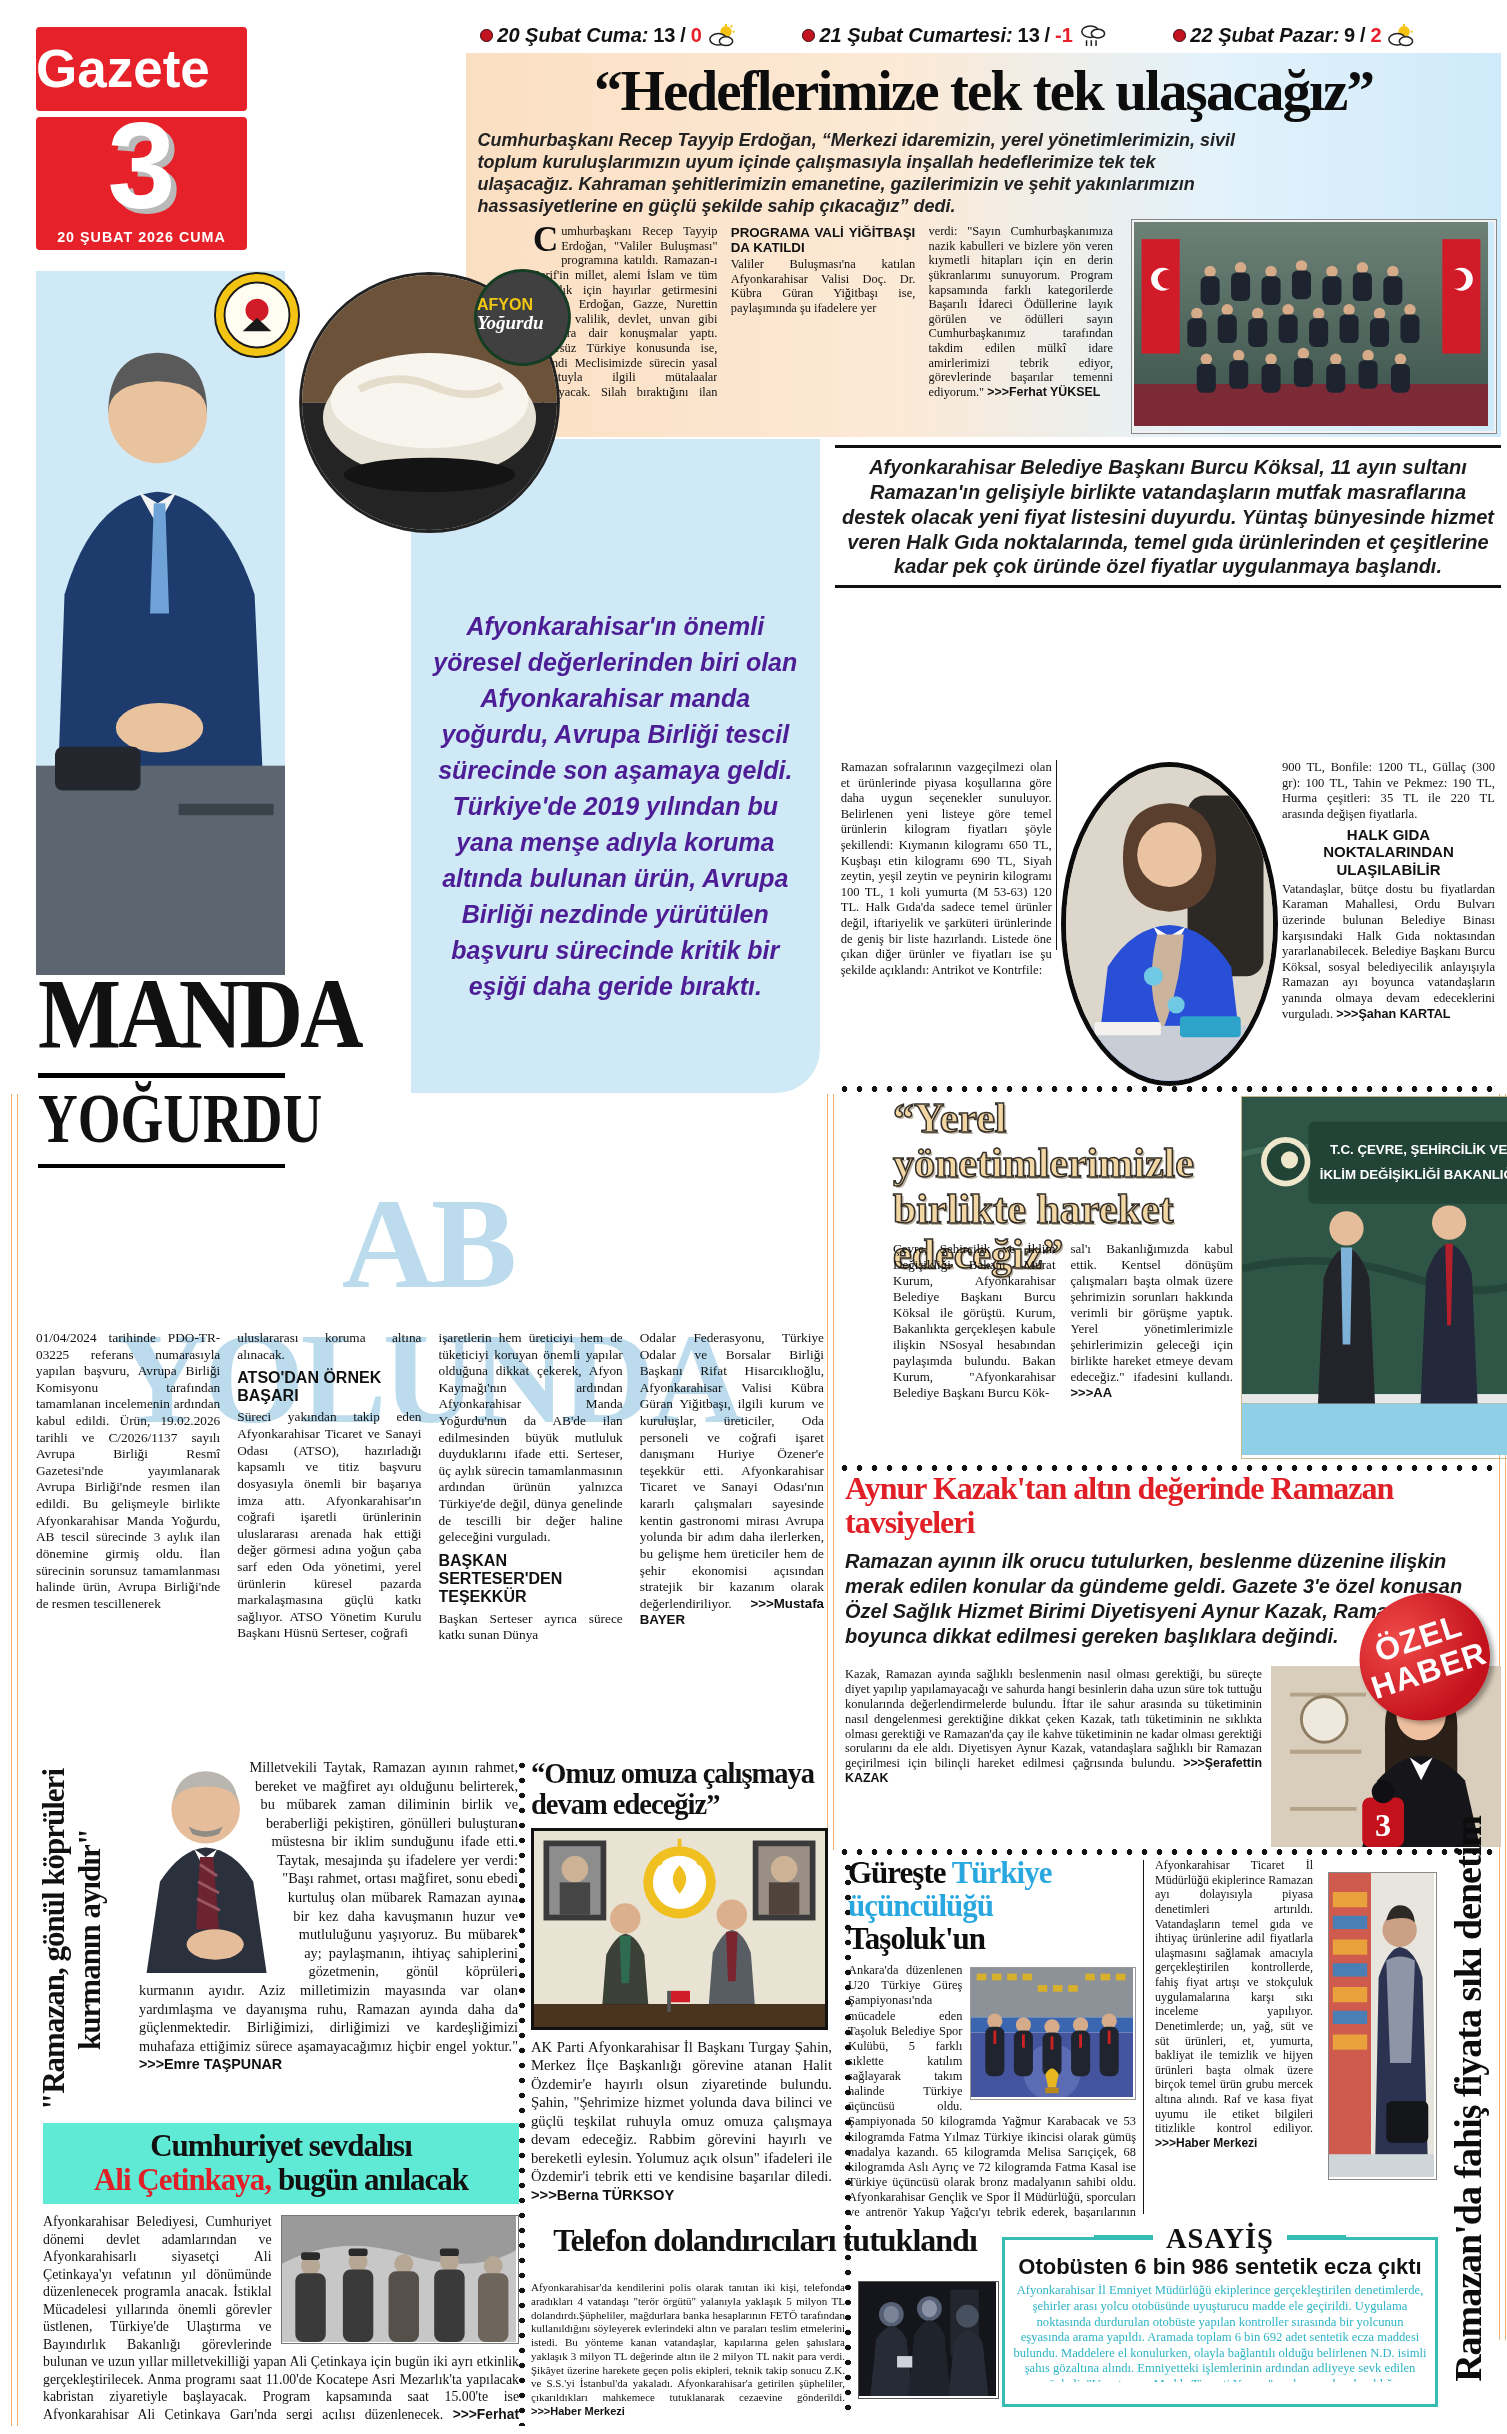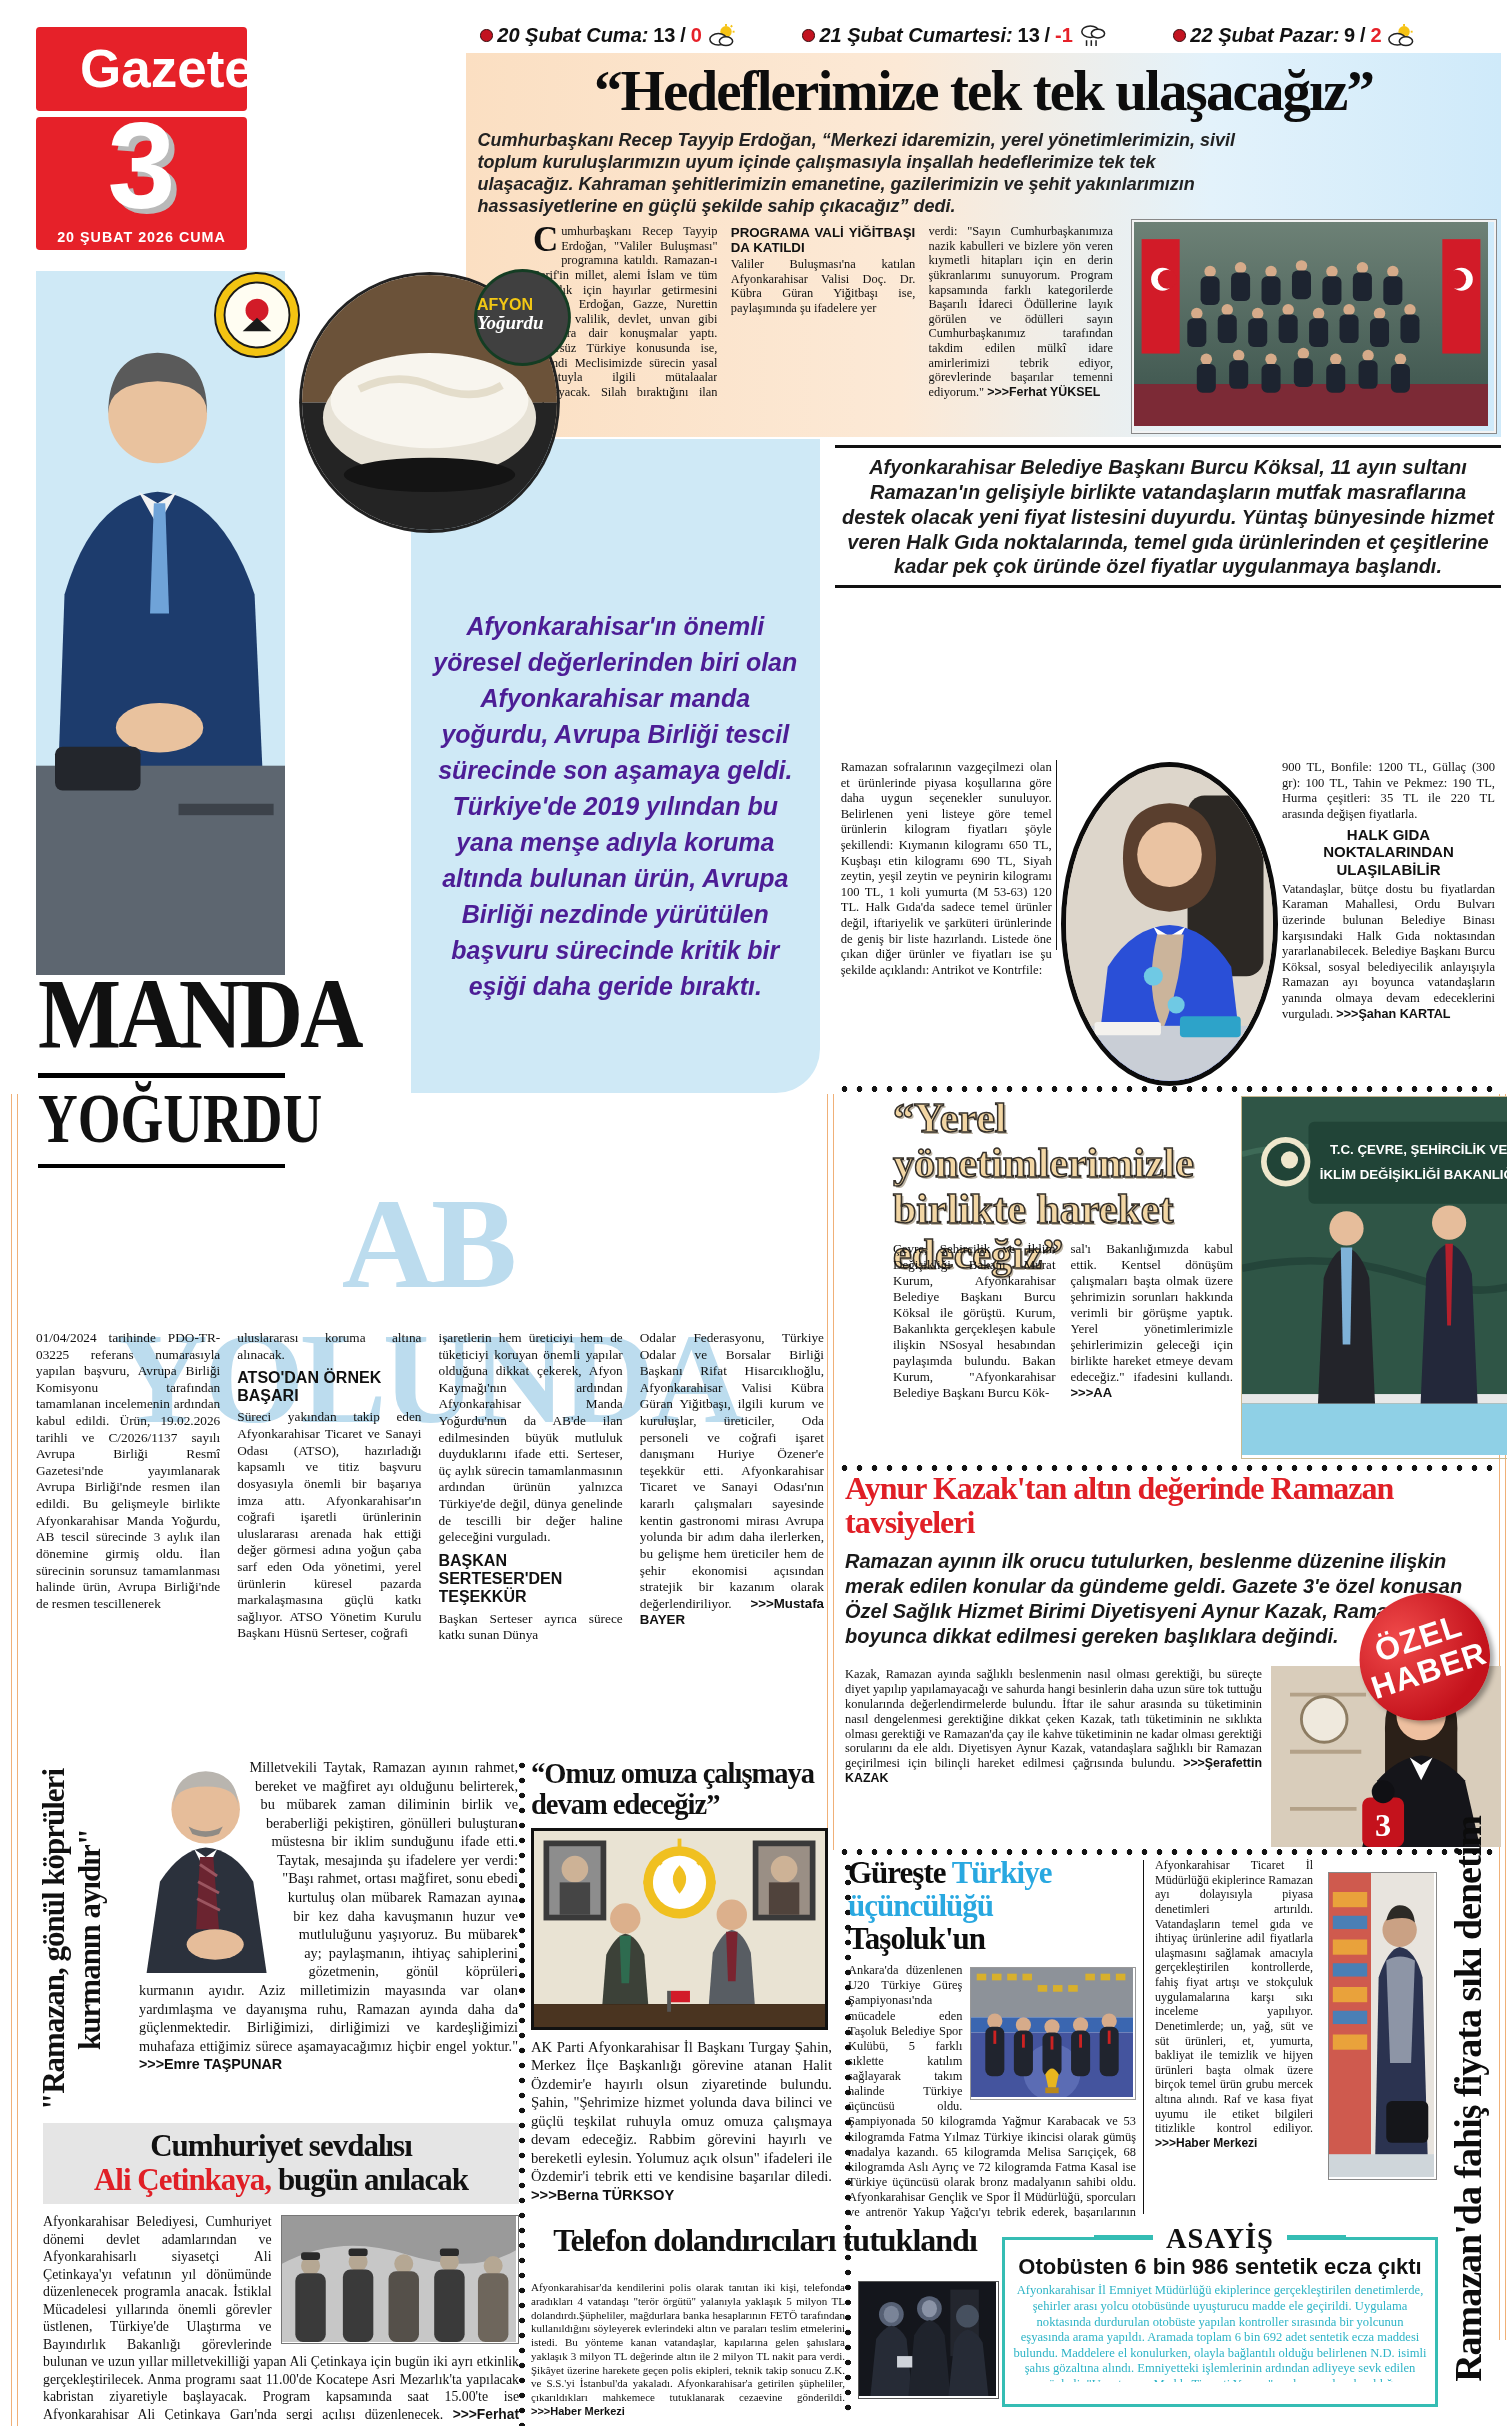--- a/index.html
+++ b/index.html
@@ -2,21 +2,21 @@
 <html style="font-size:15px"><head>
 <meta charset="utf-8">
 <style>
   html,body{margin:0;padding:0;background:#9a9a9a;}
   .page{position:relative;width:1508px;height:2435px;background:#ffffff;overflow:hidden;
         font-family:"Liberation Serif",serif;color:#111;}
   .abs{position:absolute;}
   
   #masthead{left:36px;top:27px;width:211px;height:224px;}
   #mast-top{height:84px;background:#e62129;border-radius:3.8px;color:#fff;
-            font:700 53px/84px "Liberation Sans",sans-serif;padding-left:44px;}
+            font:700 53px/84px "Liberation Sans",sans-serif;}
   #mast-num{margin-top:5.7px;height:133px;background:#e62129;border-radius:3.8px;position:relative;color:#fff;}
   #mast-num .num{position:absolute;left:0;right:0;top:-17px;text-align:center;
                  font:900 122px/133px "Liberation Sans",sans-serif;text-shadow:5.7px 4.8px 0 #b9b9b9;}
   #mast-date{position:absolute;left:0;right:0;bottom:3.8px;text-align:center;
              font:700 14.3px/17px "Liberation Sans",sans-serif;letter-spacing:1px;}
   
   #weather{left:480px;top:21px;width:1013px;height:28.5px;display:flex;gap:67px;align-items:center;}
   .witem{display:flex;align-items:center;gap:4.8px;font:italic 600 20px/1 "Liberation Sans",sans-serif;}
   .wdot{width:10.5px;height:10.5px;border-radius:50%;background:#c21320;border:1.9px solid #3a0b0e;}
   .whigh{font-style:normal;font-weight:700;}
@@ -130,21 +130,21 @@
   #taytak-q{position:absolute;left:0;top:0;width:99px;height:363px;}
   #taytak-q .rot{position:absolute;left:0;top:0;width:363px;height:99px;transform-origin:top left;
                  transform:rotate(-90deg) translateX(-363px);text-align:center;
                  font:900 31px/1.15 "Liberation Serif",serif;letter-spacing:-1px;}
   #taytak-body{position:absolute;left:103px;top:0;width:379px;height:363px;
                font:14.3px/1.3 "Liberation Serif",serif;text-align:justify;overflow:hidden;}
   #taytak-photo{float:left;width:160px;height:215px;margin:0 9.5px 3.8px 0;
                 shape-outside:polygon(0 0,62% 0,100% 100%,0 100%);}
   
   #cet{left:43px;top:2123px;width:476px;height:291px;}
-  #cet-h{background:#e5e5e5;text-align:center;padding:5.7px 0;
+  #cet-h{background:#5eead4;text-align:center;padding:5.7px 0;
          font:900 31px/1.12 "Liberation Serif",serif;letter-spacing:-1px;}
   .red{color:#e01f26;}
   #cet-body{margin-top:9.5px;font:13.8px/1.27 "Liberation Serif",serif;text-align:justify;overflow:hidden;height:207px;}
   #cet-photo{float:right;width:236px;height:127px;margin:1.9px 0 5.7px 9.5px;border:1px solid #777;}
   
   #omuz{left:531px;top:1758px;width:301px;height:468px;}
   #omuz-h{font:900 28.5px/1.1 "Liberation Serif",serif;letter-spacing:-1px;}
   #omuz-photo{margin-top:7.6px;width:291px;height:196px;border:3.8px solid #111;}
   #omuz-body{margin-top:7.6px;font:14.7px/1.26 "Liberation Serif",serif;text-align:justify;overflow:hidden;height:177px;}
   

